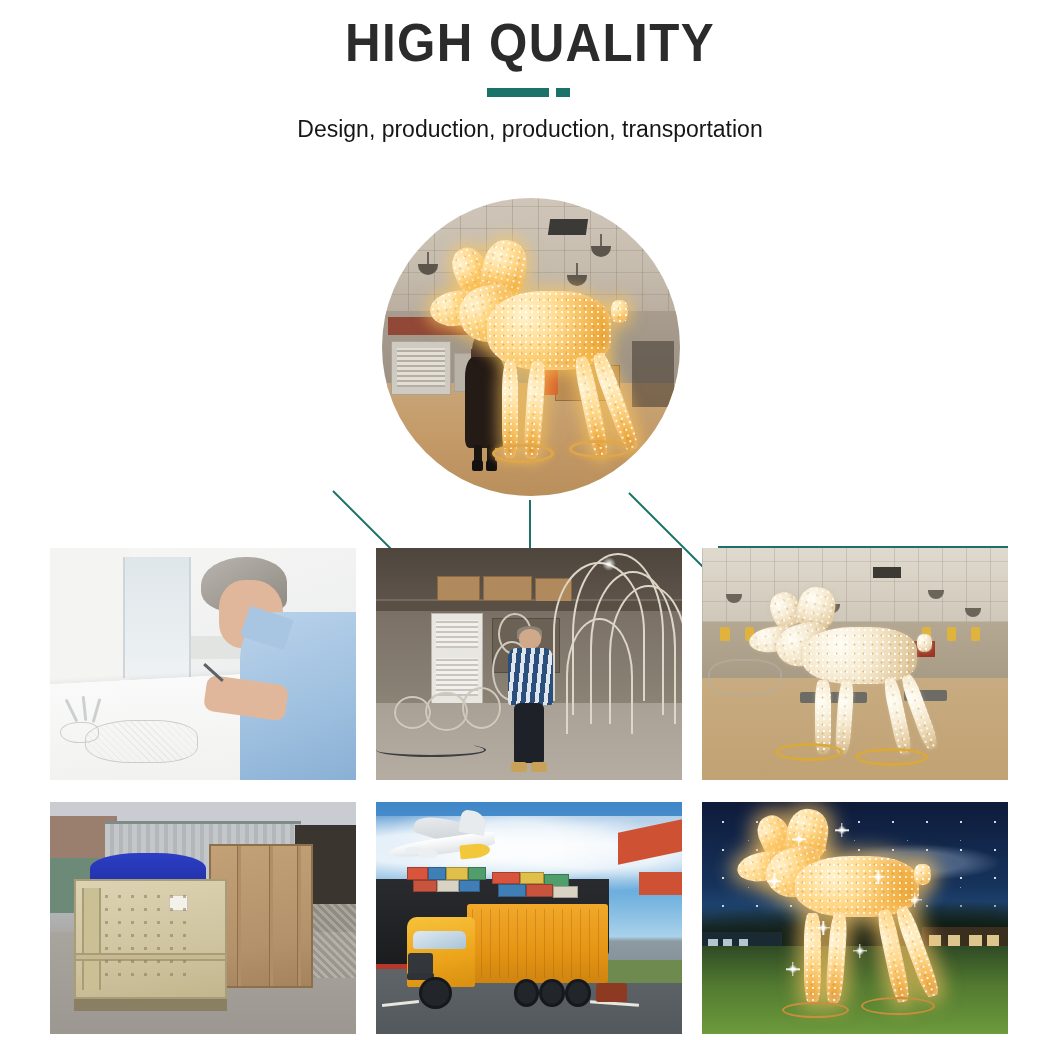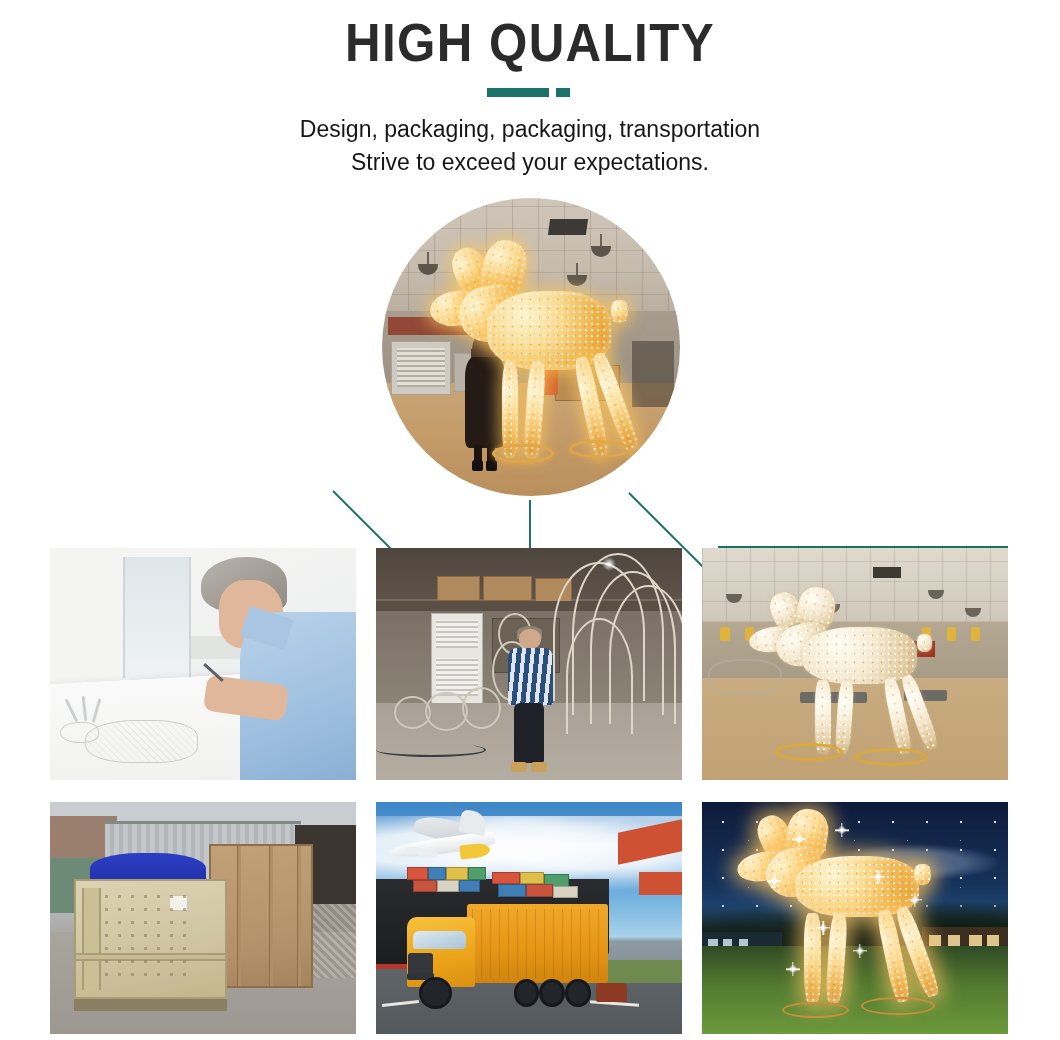--- a/index.html
+++ b/index.html
@@ -682,22 +682,21 @@
 
 <div class="page">
 
   <div class="header">
     <div class="title">HIGH QUALITY</div>
     <div class="divider">
       <span class="bar-long"></span>
       <span class="bar-short"></span>
     </div>
     <div class="sub">
-      <div class="sub-line">Design, packaging, packaging, transportation</div>
-      <div class="sub-line">Strive to exceed your expectations.</div>
+      <div class="sub-line">Design, production, production, transportation</div>
     </div>
   </div>
 
   <div class="hero">
     <div class="hero-scene">
       <div class="w-ceiling"></div>
       <div class="w-vent"></div>
       <div class="lamp l1"></div>
       <div class="lamp l2"></div>
       <div class="lamp l3"></div>

